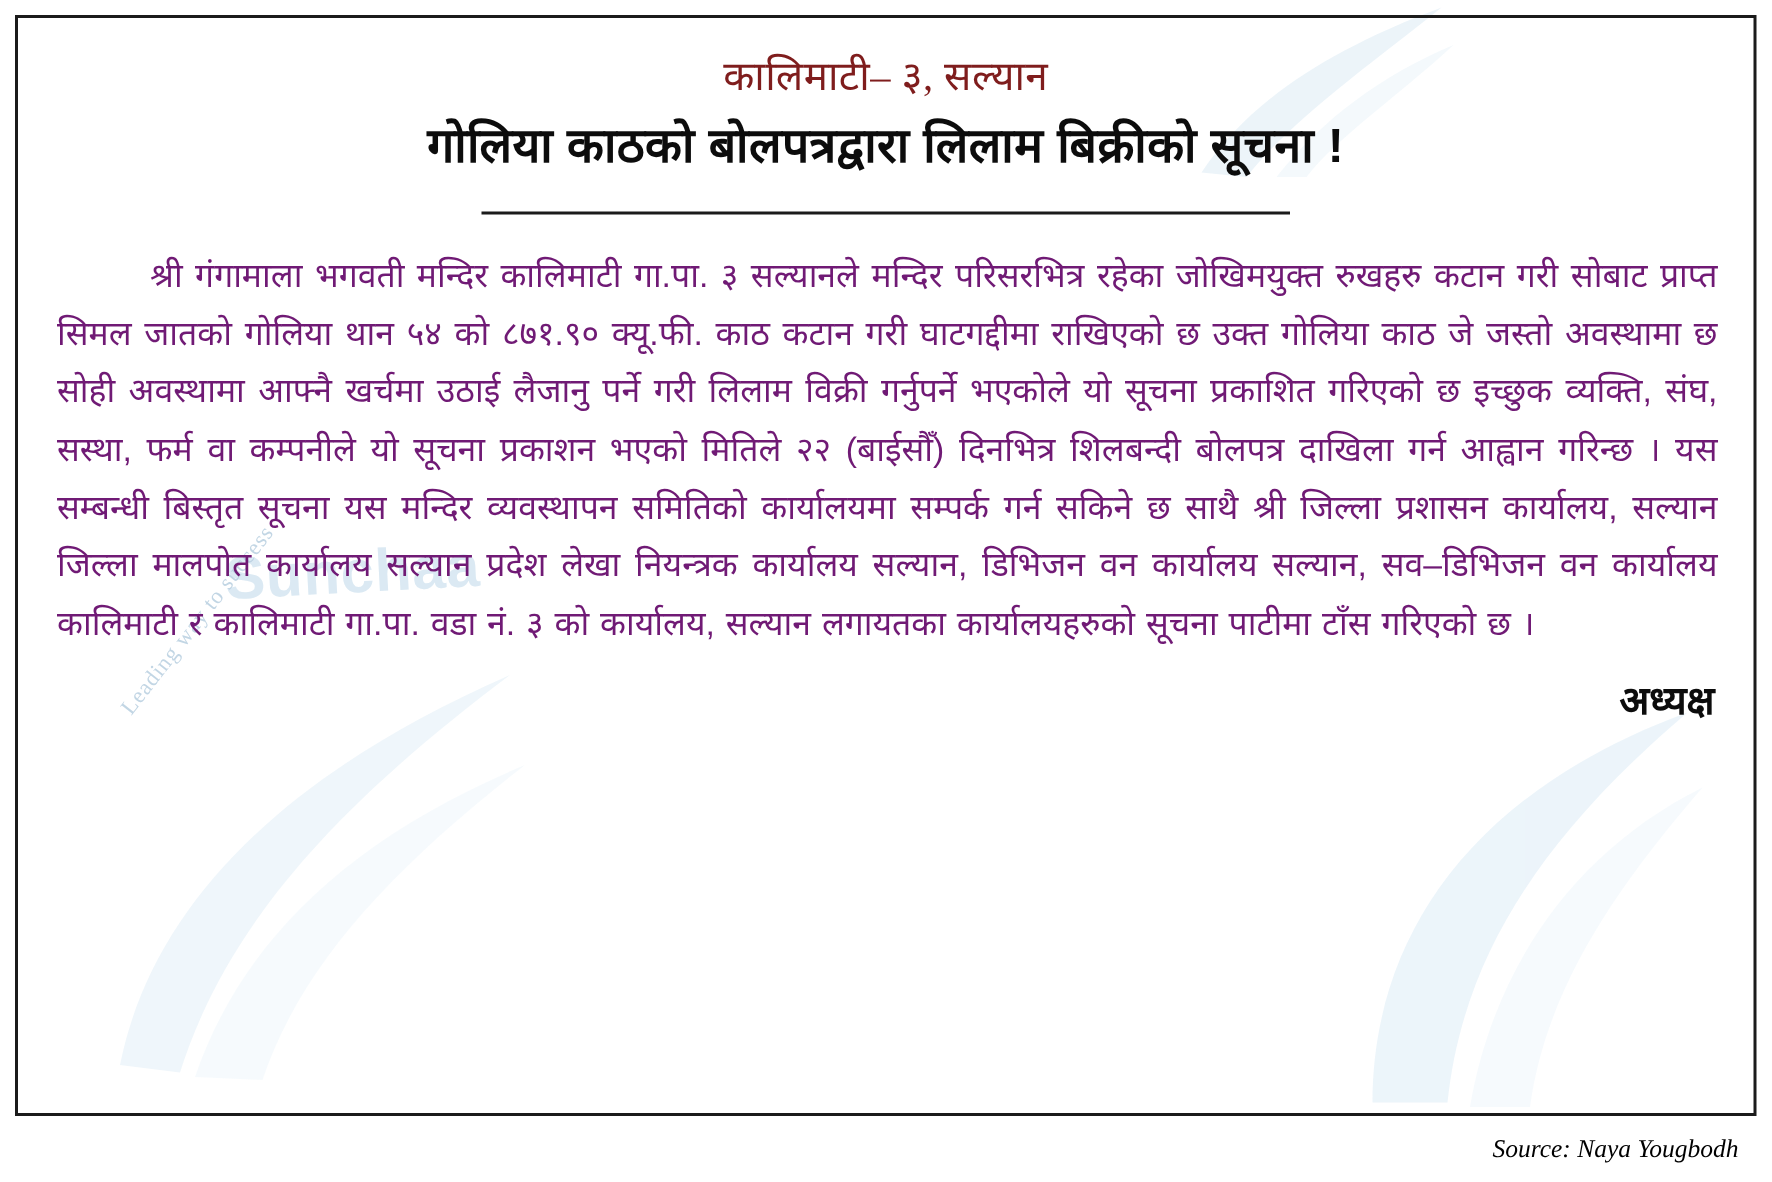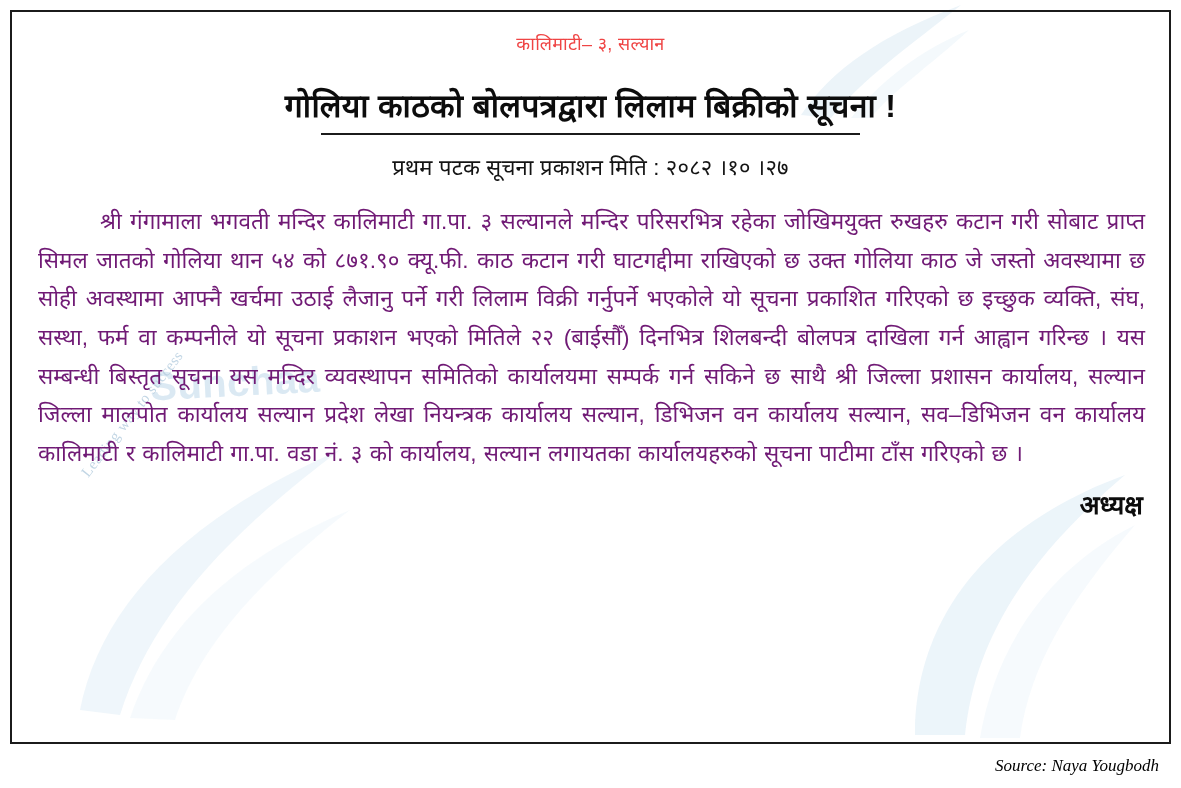--- a/index.html
+++ b/index.html
@@ -45,32 +45,32 @@
     font-family: "Liberation Sans", sans-serif;
     font-weight: bold;
     font-size: 35px;
     line-height: 1.15;
     color: #0c0c0c;
     letter-spacing: 0.4px;
     margin: 6px 0 0 0;
   }
 
   .address {
-    font-family: Liberation Sans, sans-serif;
-    font-size: 18px;
-    color: #ef4444;
+    font-family: Liberation Serif, serif;
+    font-size: 27px;
+    color: #7f1d1d;
     margin: 13px 0 0 0;
     letter-spacing: 0.3px;
   }
 
   .notice-title-wrap {
-    margin: 28px 0 0 0;
+    margin: 6px 0 0 0;
     display: inline-block;
     position: relative;
-    padding-bottom: 9px;
+    padding-bottom: 26px;
   }
 
   .notice-title {
     font-family: "Liberation Sans", sans-serif;
     font-weight: bold;
     font-size: 32px;
     color: #0c0c0c;
     letter-spacing: 0.3px;
   }
 
@@ -209,21 +209,20 @@
   <div class="content">
 
 
     <div class="address">कालिमाटी– ३, सल्यान</div>
 
     <div class="notice-title-wrap">
       <span class="notice-title">गोलिया काठको बोलपत्रद्वारा लिलाम बिक्रीको सूचना !</span>
       <span class="title-underline"></span>
     </div>
 
-    <div class="pub-date">प्रथम पटक सूचना प्रकाशन मिति : २०८२ ।१० ।२७</div>
 
     <div class="body-text"><span class="indent"></span><span>श्री गंगामाला भगवती मन्दिर कालिमाटी गा.पा. ३ सल्यानले मन्दिर परिसरभित्र रहेका जोखिमयुक्त रुखहरु कटान गरी सोबाट प्राप्त सिमल जातको गोलिया थान ५४ को ८७१.९० क्यू.फी. काठ कटान गरी घाटगद्दीमा राखिएको छ उक्त गोलिया काठ जे जस्तो अवस्थामा छ सोही अवस्थामा आफ्नै खर्चमा उठाई लैजानु पर्ने गरी लिलाम विक्री गर्नुपर्ने भएकोले यो सूचना प्रकाशित गरिएको छ इच्छुक व्यक्ति, संघ, सस्था, फर्म वा कम्पनीले यो सूचना प्रकाशन भएको मितिले २२ (बाईसौँ) दिनभित्र शिलबन्दी बोलपत्र दाखिला गर्न आह्वान गरिन्छ । यस सम्बन्धी बिस्तृत सूचना यस मन्दिर व्यवस्थापन समितिको कार्यालयमा सम्पर्क गर्न सकिने छ साथै श्री जिल्ला प्रशासन कार्यालय, सल्यान जिल्ला मालपोत कार्यालय सल्यान प्रदेश लेखा नियन्त्रक कार्यालय सल्यान, डिभिजन वन कार्यालय सल्यान, सव–डिभिजन वन कार्यालय कालिमाटी र कालिमाटी गा.पा. वडा नं. ३ को कार्यालय, सल्यान लगायतका कार्यालयहरुको सूचना पाटीमा टाँस गरिएको छ ।</span></div>
 
     <div class="signature">अध्यक्ष</div>
 
   </div>
 
   <div class="source">Source: Naya Yougbodh</div>
 
 </div>

